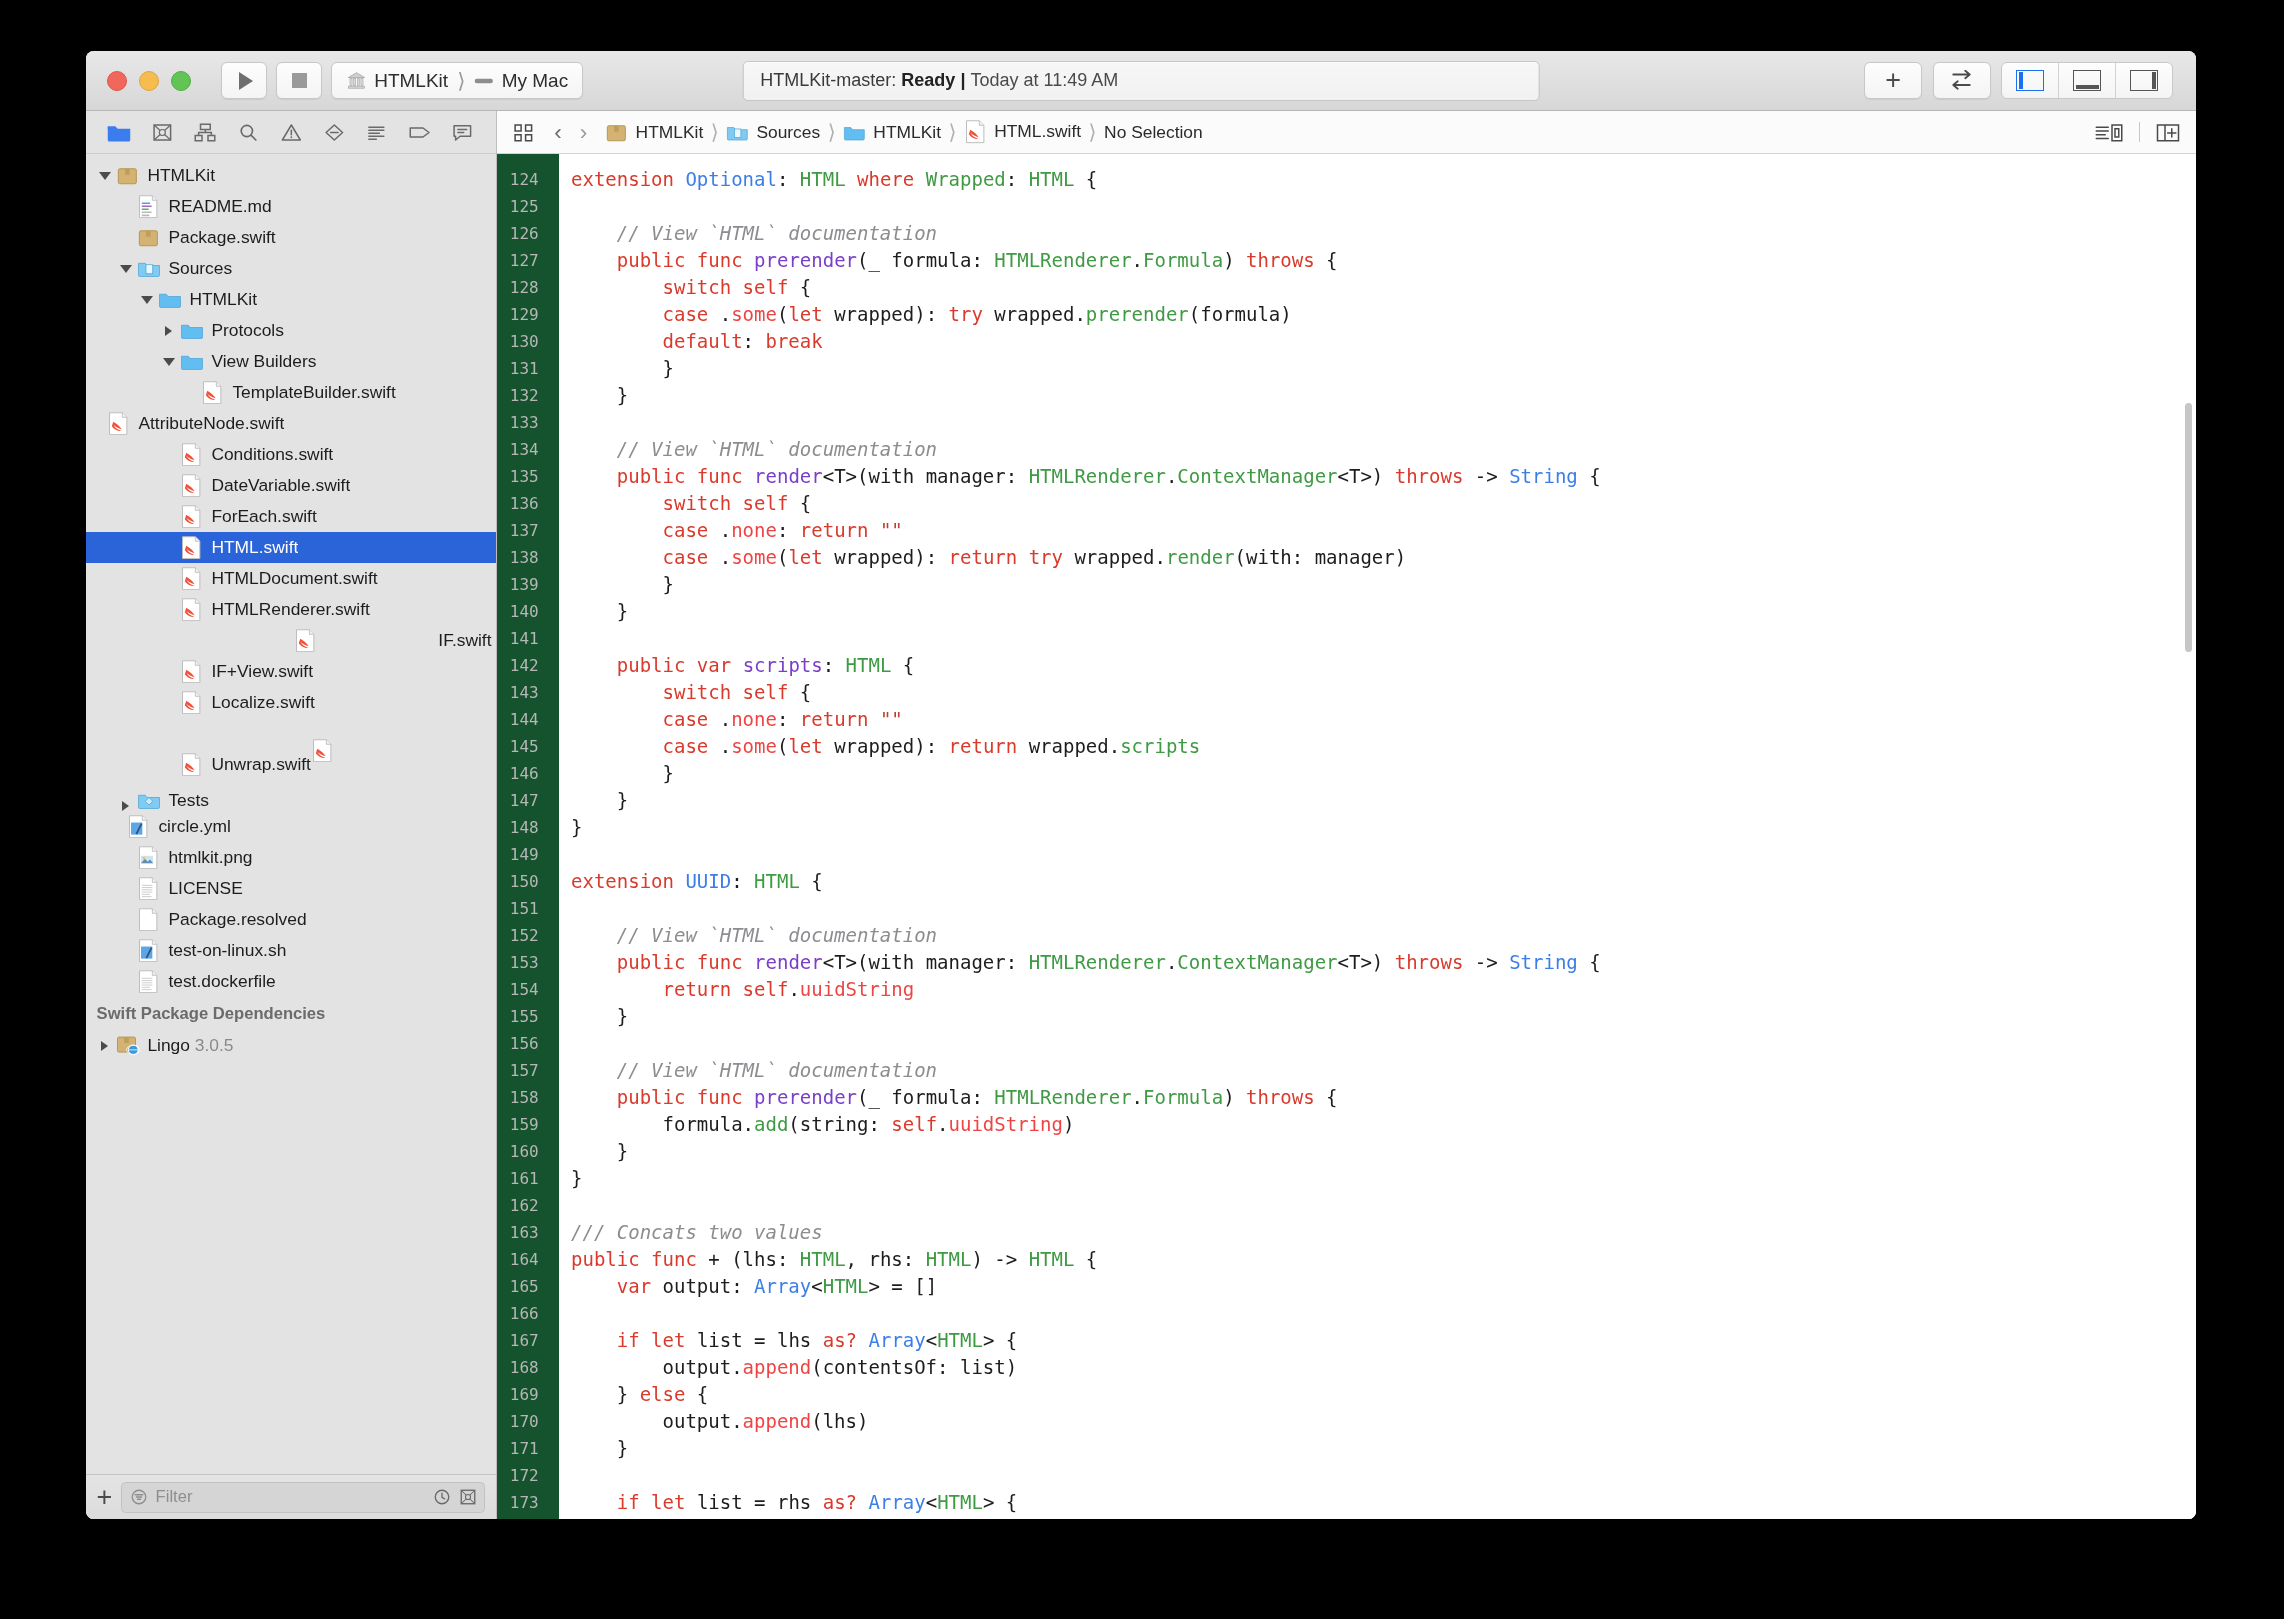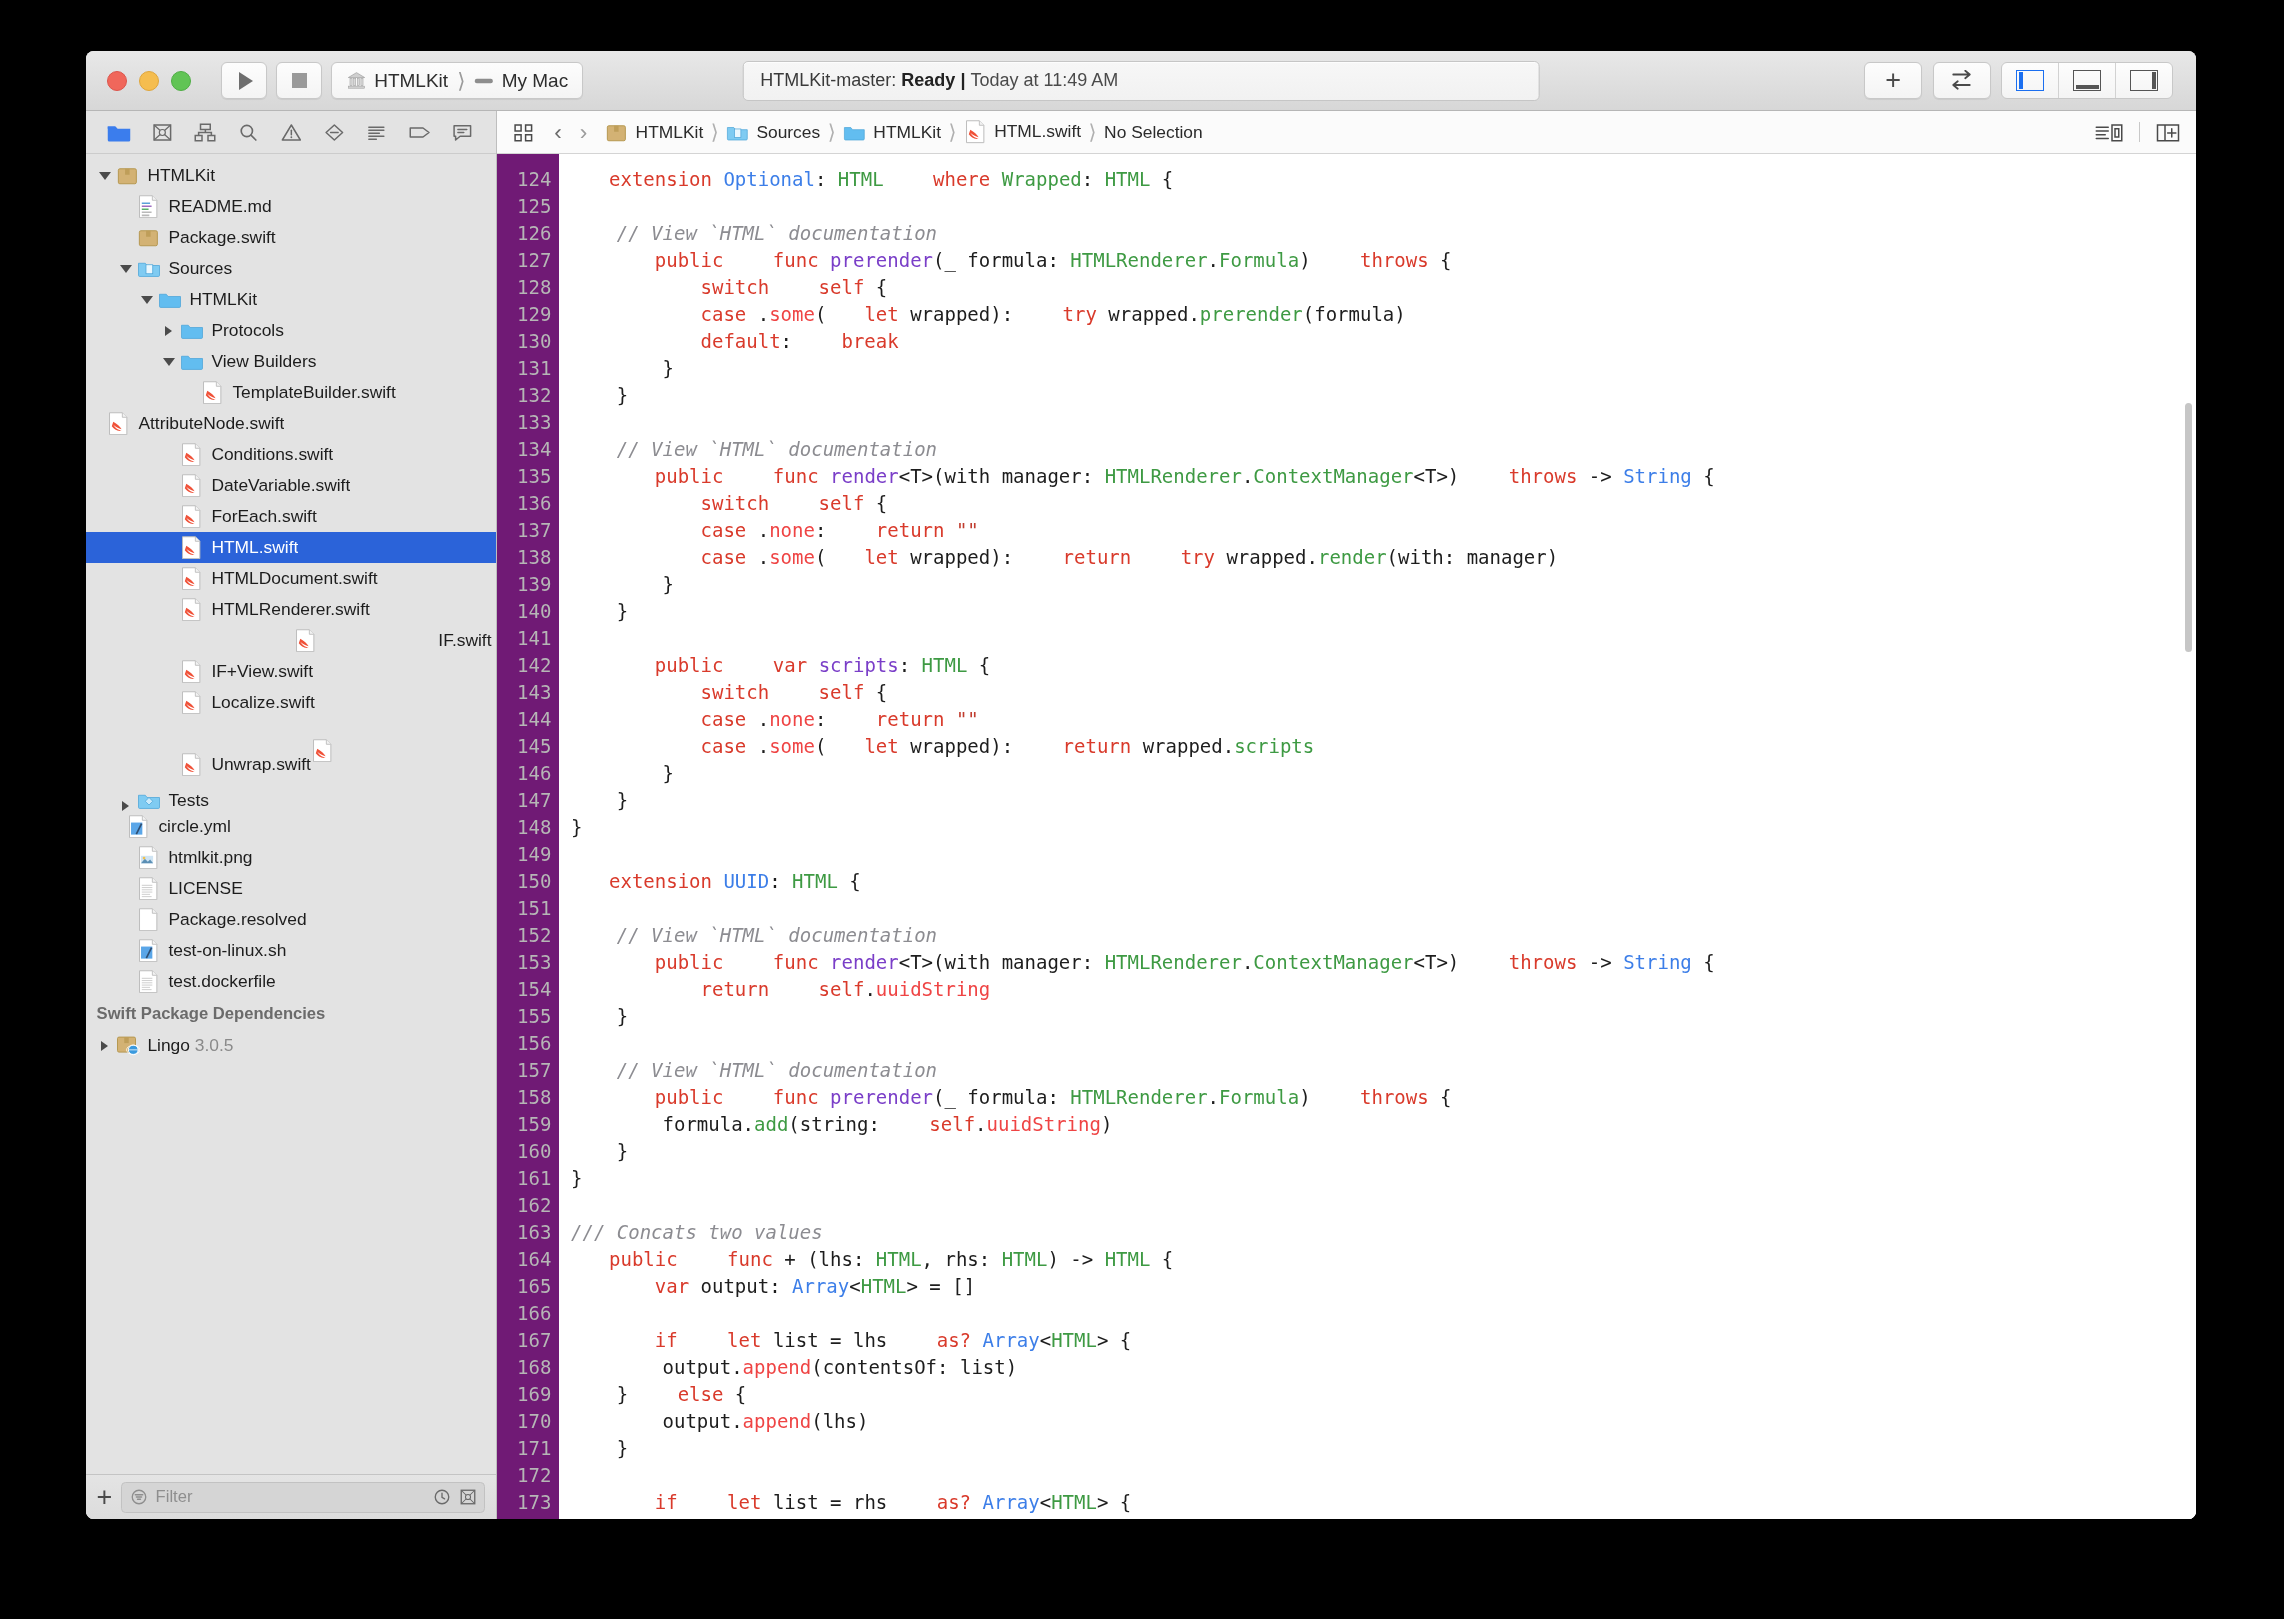--- a/index.html
+++ b/index.html
@@ -183,25 +183,25 @@
   }
   .nav-arrow { font-size: 22.7px; color: #9c9c9c; font-weight: 300; padding: 0 9px; }
   .nav-arrow.on { color: #6b6b6b; }
   .crumb { display: flex; align-items: center; gap: 6px; padding: 0 3px; }
   .crumb-sep { color: #b0b0b0; font-size: 20.4px; font-weight: 200; padding: 0 4.5px; }
   #jumpright { margin-left: auto; display: flex; align-items: center; gap: 15px; }
 
   #codewrap { flex: 1; display: flex; min-height: 0; position: relative; overflow: hidden; background:#fff;}
   #gutter {
     width: 62px; flex: 0 0 62px;
-    background: #701a75;
-    text-align: right;
+    background: #14532d;
+    text-align: center;
     padding-top: 12px;
     font-family: "DejaVu Sans Mono", monospace;
-    font-size: 19px; color: #b6b6b6;
+    font-size: 16px; color: #b6b6b6;
     user-select: none;
   }
   #gutter div { height: 27px; line-height: 27px; padding-right: 7.6px; }
   #code {
     flex: 1; padding-top: 12px; padding-left: 12px;
     font-family: "DejaVu Sans Mono", monospace;
     font-size: 19px;
     white-space: pre;
     overflow: hidden;
   }
@@ -209,21 +209,21 @@
   #vscroll {
     position: absolute; right: 0; top: 0; bottom: 0; width: 15px;
     background: #fff;
   }
   #vscroll .thumb {
     position: absolute; right: 3.8px; top: 249px; width: 7.6px; height: 249px;
     background: #c6c6c6; border-radius: 3.8px;
   }
 
   
-  .k  { color: #d93a2b; margin-left: 38px; }   
+  .k  { color: #d93a2b; }   
   .t  { color: #3c7ee8; }   
   .p  { color: #3e9a43; }   
   .d  { color: #7a3ec8; }   
   .m  { color: #ef4444; }   
   .pm { color: #3e9a43; }   
   .c  { color: #8c8c91; font-style: italic; }  
   .s  { color: #c13d2f; }   
   .pl { color: #1d1d1d; }
 </style>
 </head>

